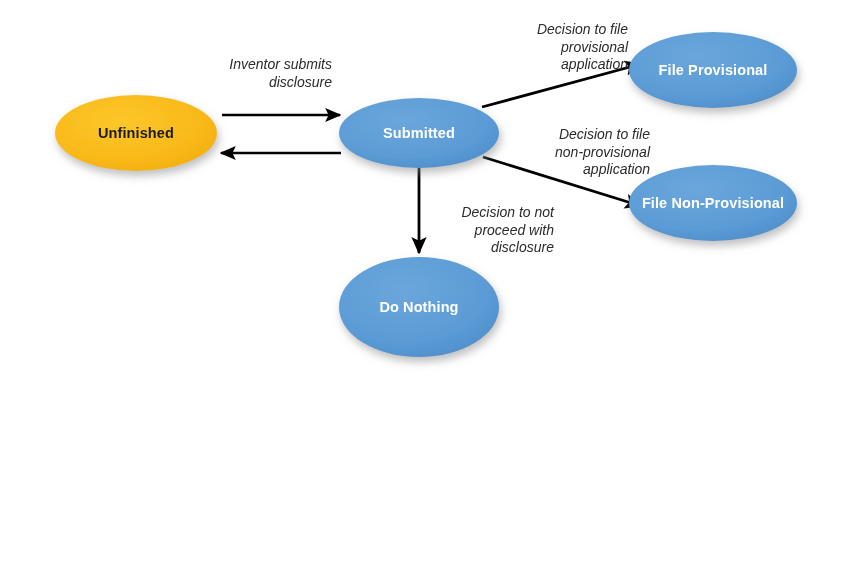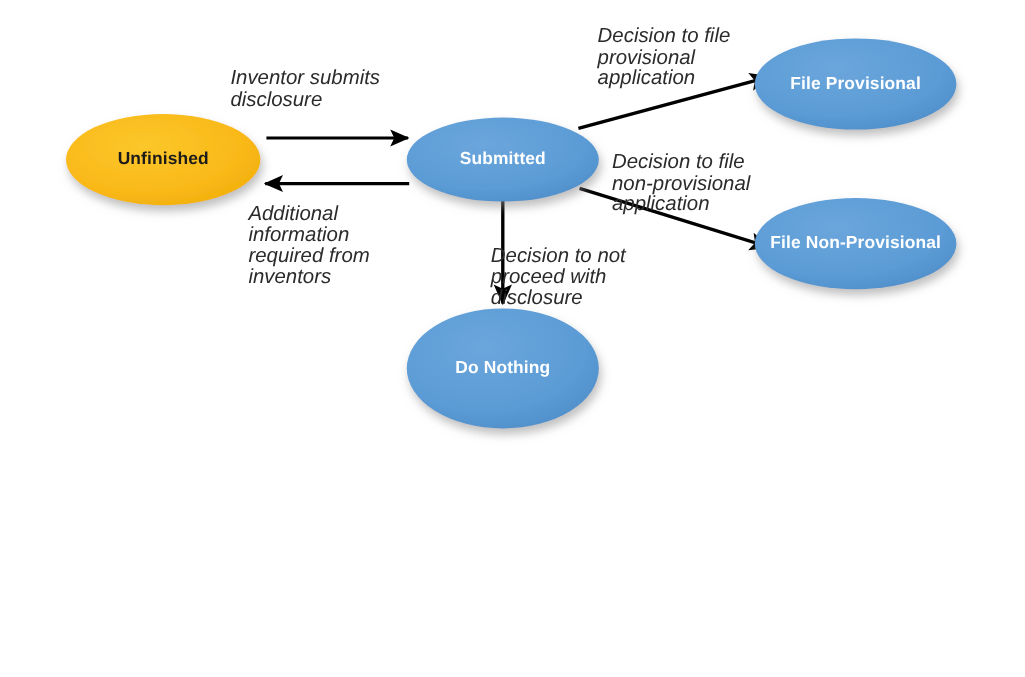--- a/index.html
+++ b/index.html
@@ -30,24 +30,24 @@
     letter-spacing: 0.1px;
     pointer-events: none;
   }
   .node-label.dark { fill: #1b1b1b; }
   .node-label.light { fill: #ffffff; }
 
   .edge-label {
     position: absolute;
     font-family: "Liberation Sans", sans-serif;
     font-style: italic;
-    font-size: 17px;
+    font-size: 14px;
     line-height: 17.5px;
     color: #2b2b2b;
-    text-align: left;
+    text-align: right;
     white-space: pre-line;
     pointer-events: none;
   }
 </style>
 </head>
 <body>
 
 <div id="canvas">
 
   <svg id="flow-svg" viewBox="0 0 854 564">
@@ -104,30 +104,26 @@
 
     <g>
       <ellipse cx="419" cy="307" rx="80" ry="50" fill="url(#gradBlue)" filter="url(#softShadow)"></ellipse>
       <text class="node-label light" x="419" y="307" text-anchor="middle" dominant-baseline="central">Do Nothing</text>
     </g>
   </svg>
 
   <div class="edge-label" style="left:192px; top:56px; width:140px;">Inventor submits
 disclosure</div>
 
-  <div class="edge-label" style="left:207px; top:169px; width:130px;">Additional
-information
-required from
-inventors</div>
 
   <div class="edge-label" style="left:498px; top:21px; width:130px;">Decision to file
 provisional
 application</div>
 
   <div class="edge-label" style="left:510px; top:126px; width:140px;">Decision to file
 non-provisional
 application</div>
 
-  <div class="edge-label" style="left:409px; top:204px; width:125px;">Decision to not
+  <div class="edge-label" style="left:429px; top:204px; width:125px;">Decision to not
 proceed with
 disclosure</div>
 
 </div>
 
 </body></html>

